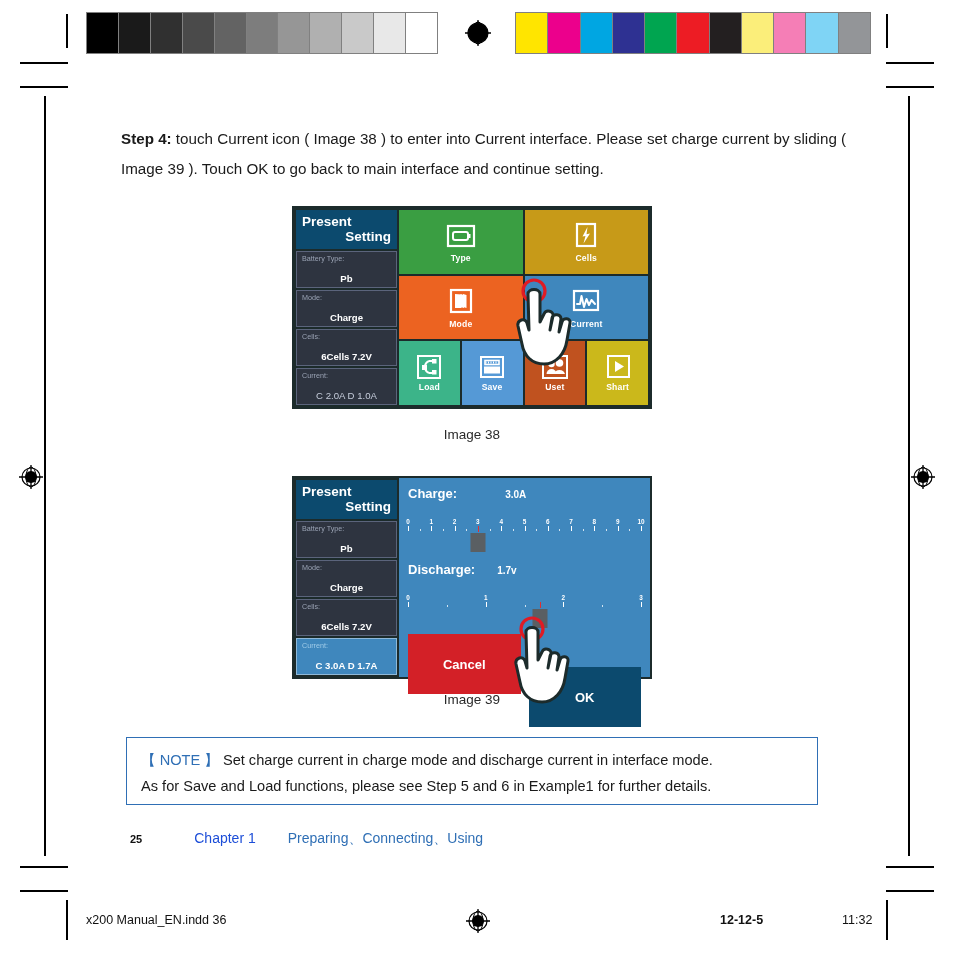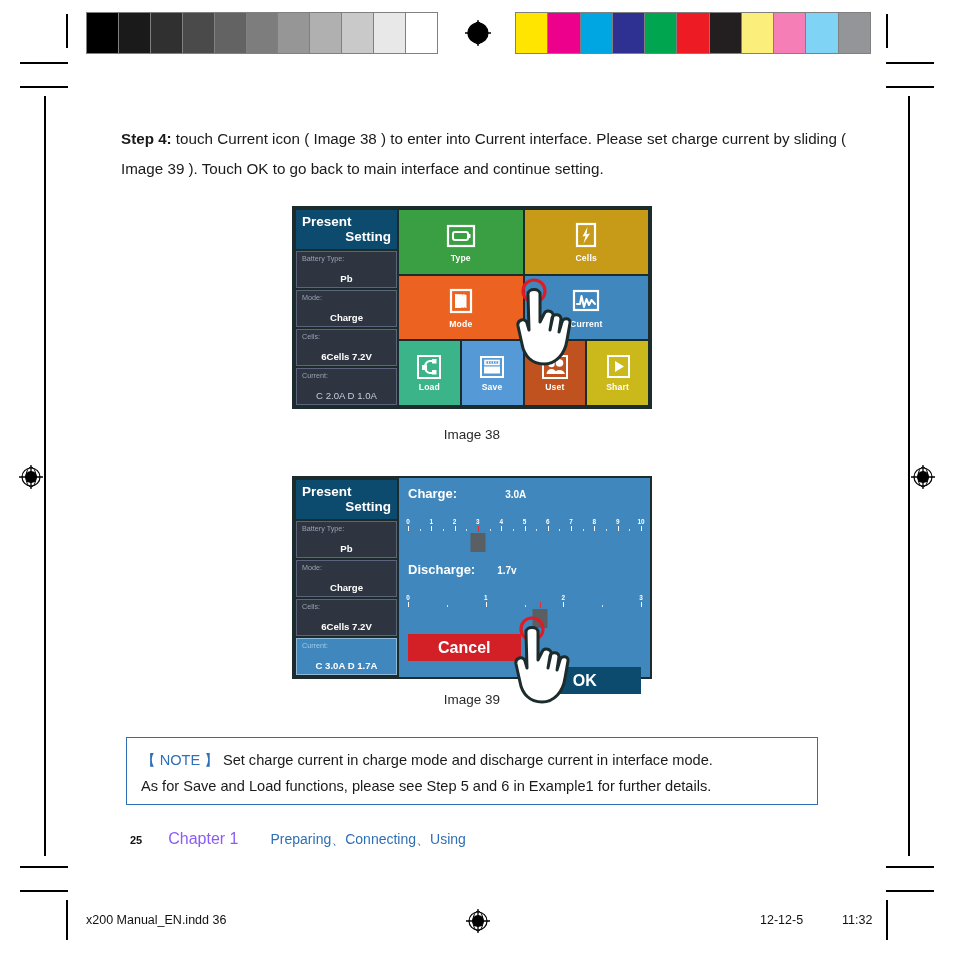--- a/index.html
+++ b/index.html
@@ -83,22 +83,22 @@
   .p-val{color:#fff;font-weight:bold;font-size:10px;margin-left:48px;}
   .scale{position:relative;height:14px;margin:1px 0 0 0;}
   .tick{position:absolute;top:7px;width:1px;height:5px;background:#ffffff;}
   .tick.minor{top:10px;height:2px;background:#cfe2f0;}
   .tick.red{background:#e03030;top:7px;height:6px;}
   .tnum{position:absolute;top:-1px;transform:translateX(-50%);font-size:6.4px;color:#ffffff;font-weight:bold;}
   .track{position:relative;height:13px;background:#ffffff;margin-top:1px;}
   .fill{position:absolute;left:0;top:0;bottom:0;background:#2f6c96;}
   .knob{position:absolute;top:-3px;width:15px;height:19px;background:#5a5f63;transform:translateX(-50%);}
   .btns{display:flex;gap:8px;margin-top:auto;padding-top:6px;}
-  .btn{flex:1 1 0;height:27px;display:flex;align-items:center;justify-content:center;
-       color:#ffffff;font-weight:bold;font-size:16px;}
+  .btn{flex:1 1 0;height:60px;display:flex;align-items:center;justify-content:center;
+       color:#ffffff;font-weight:bold;font-size:13px;}
   .btn-cancel{background:#d32027;}
   .btn-ok{background:#0c4a6e;margin-top:33px;}
 
   
   .hand{position:absolute;pointer-events:none;}
   #hand-38{left:212px;top:66px;width:88px;height:96px;}
   #hand-39{left:210px;top:134px;width:88px;height:96px;}
 
   .caption{position:absolute;width:360px;text-align:center;font-size:13.5px;color:#2a2a2a;}
   #cap38{left:292px;top:427px;}
@@ -109,25 +109,25 @@
     position:absolute;left:126px;top:737px;width:692px;height:68px;
     border:1px solid #2f6fb5;box-sizing:border-box;
     padding:9px 14px 0 14px;
   }
   .note-line{font-size:14.6px;line-height:26px;color:#1a1a1a;}
   .note-kw{color:#2f6fb5;}
 
   
   .pfoot{position:absolute;left:130px;top:830px;display:flex;align-items:baseline;}
   .pnum{font-size:11px;font-weight:bold;color:#111;}
-  .pchap{font-size:16px;color:#8b5cf6;margin-left:26px;}
+  .pchap{font-size:14px;color:#1d4ed8;margin-left:52px;}
   .pbread{font-size:14px;color:#2f6fb5;margin-left:32px;}
 
   .ffile{position:absolute;left:86px;top:913px;font-size:12.5px;color:#111;}
-  .fdate{position:absolute;left:760px;top:913px;font-size:12.5px;color:#111;}
+  .fdate{position:absolute;left:720px;top:913px;font-size:12.5px;color:#111;font-weight:bold;}
   .ftime{position:absolute;left:842px;top:913px;font-size:12.5px;color:#111;}
 </style>
 </head>
 <body>
 
 <div class="page">
 
   <div class="crop" style="left:20px;top:62px;width:48px;height:2px;"></div>
   <div class="crop" style="left:20px;top:86px;width:48px;height:2px;"></div>
   <div class="crop" style="left:66px;top:14px;width:2px;height:34px;"></div>

